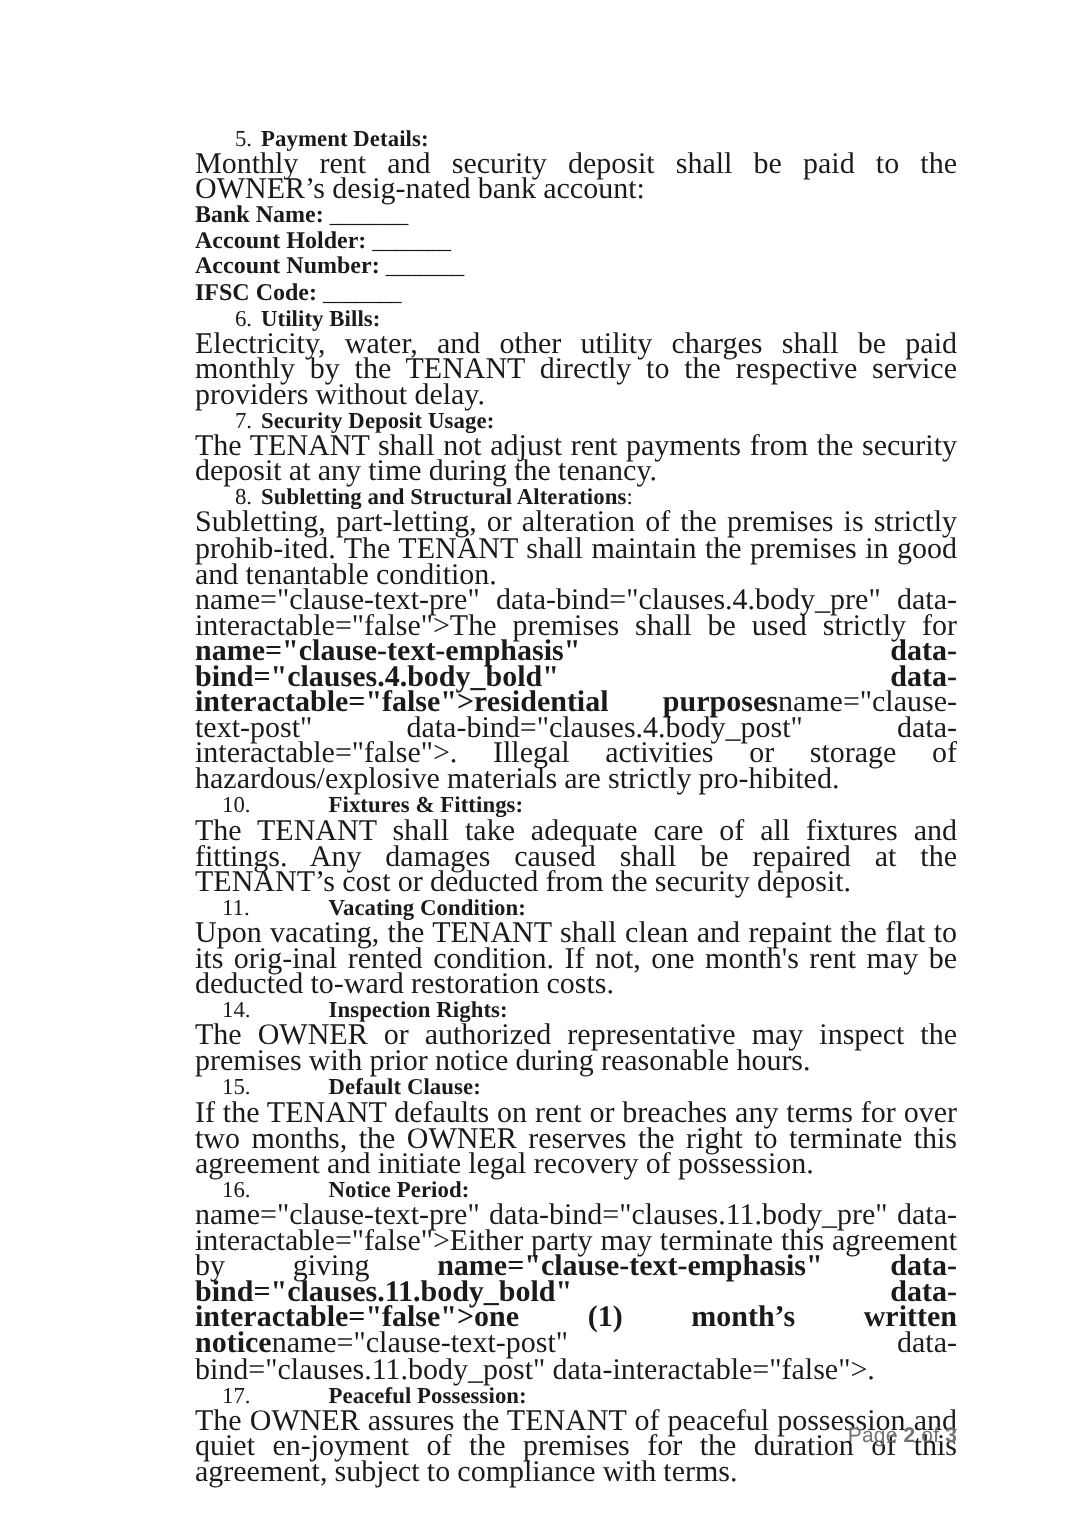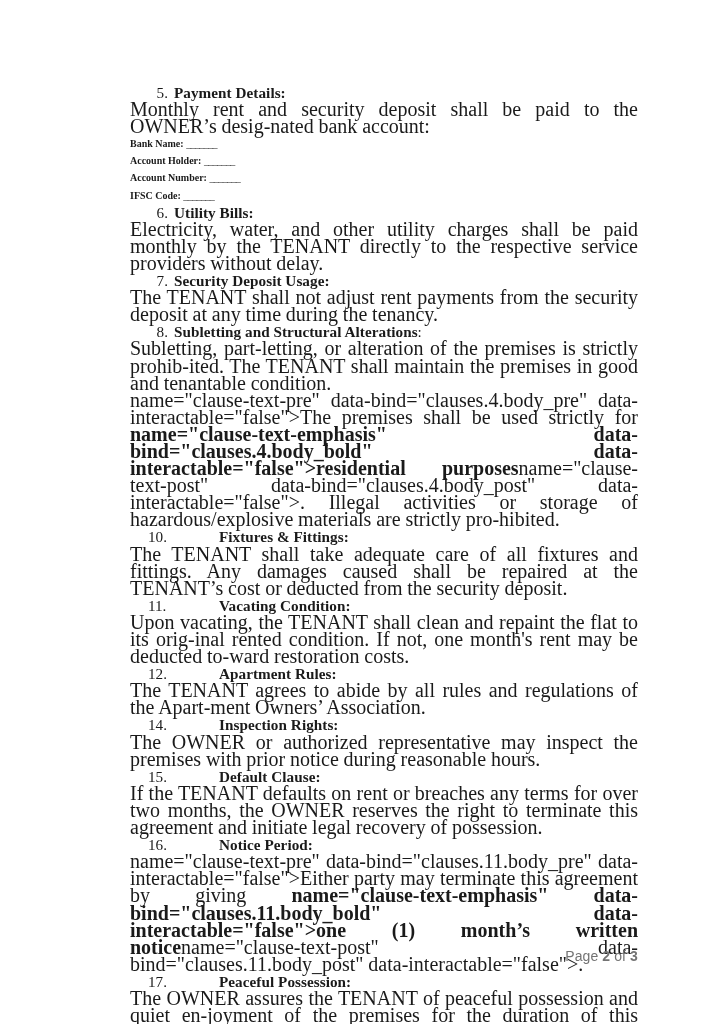--- a/index.html
+++ b/index.html
@@ -71,21 +71,21 @@
     hyphens: manual;
     word-spacing: -0.2px;
   }
   .clause-body b {
     font-weight: bold;
   }
   .blank-lines {
     padding-left: 26px;
   }
   .blank-line {
-    font-size: 10px;
+    font-size: 16px;
     line-height: 17.1px;
     white-space: nowrap;
   }
   .blank-label {
     font-weight: bold;
   }
   .blank-rule {
     font-weight: normal;
     letter-spacing: -0.6px;
   }
@@ -169,26 +169,20 @@
       <p class="clause-body">The TENANT shall take adequate care of all fixtures and fittings. Any damages caused shall be repaired at the TENANT’s cost or deducted from the security deposit.</p>
     </div>
 
     <div class="clause wide">
       <div class="clause-head">
         <span class="num">11.</span><span class="title">Vacating Condition:</span>
       </div>
       <p class="clause-body">Upon vacating, the TENANT shall clean and repaint the flat to its orig-<wbr>inal rented condition. If not, one month's rent may be deducted to-<wbr>ward restoration costs.</p>
     </div>
 
-    <div class="clause wide">
-      <div class="clause-head">
-        <span class="num">12.</span><span class="title">Apartment Rules:</span>
-      </div>
-      <p class="clause-body">The TENANT agrees to abide by all rules and regulations of the Apart-<wbr>ment Owners’ Association.</p>
-    </div>
 
 
     <div class="clause wide">
       <div class="clause-head">
         <span class="num">14.</span><span class="title">Inspection Rights:</span>
       </div>
       <p class="clause-body">The OWNER or authorized representative may inspect the premises with prior notice during reasonable hours.</p>
     </div>
 
     <div class="clause wide">

